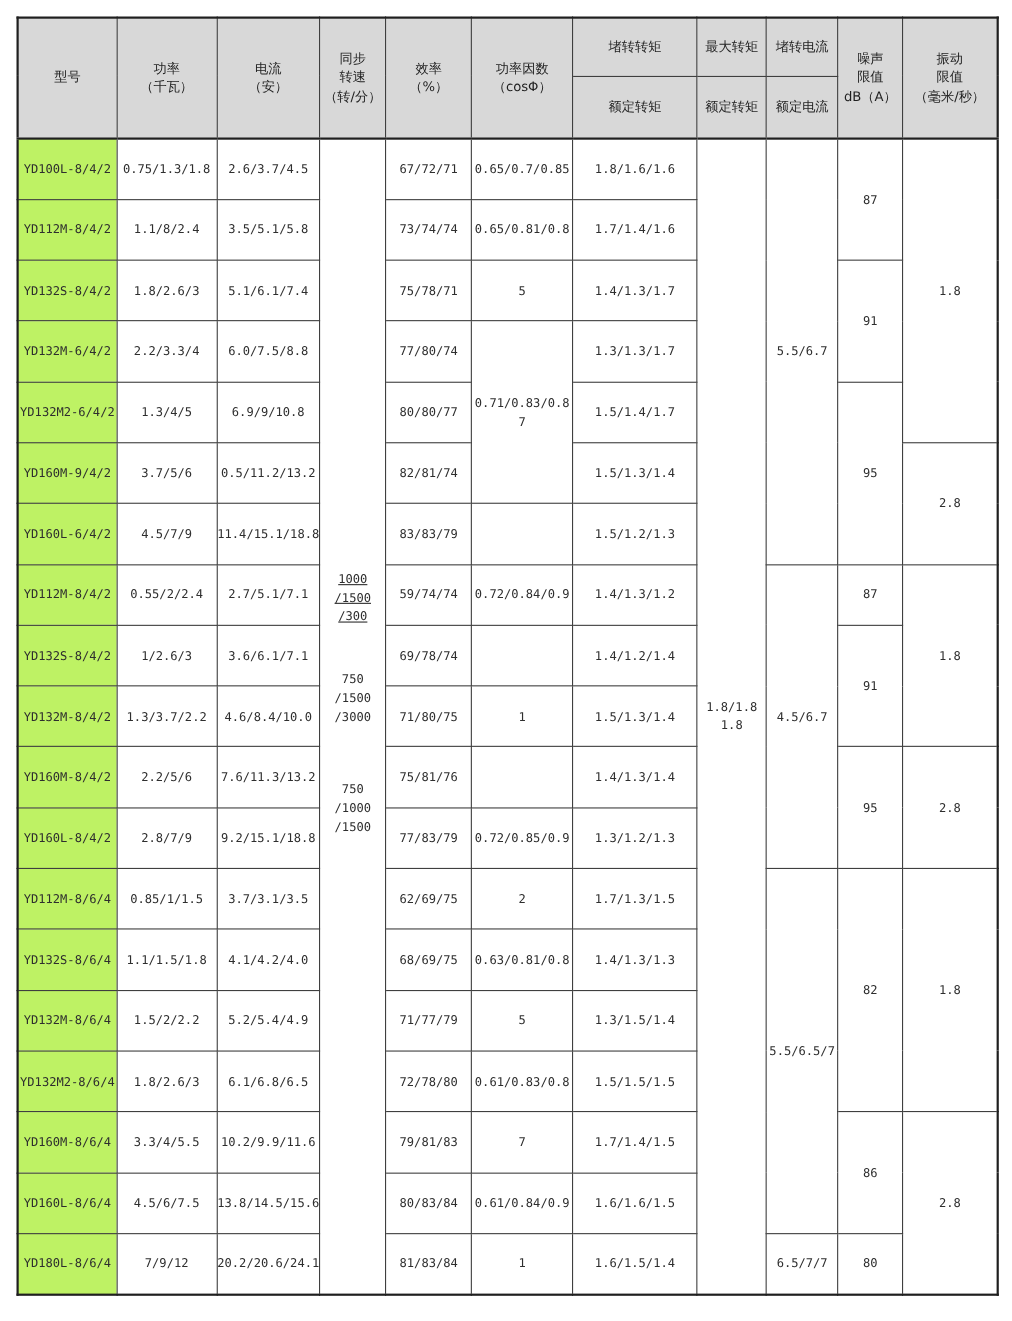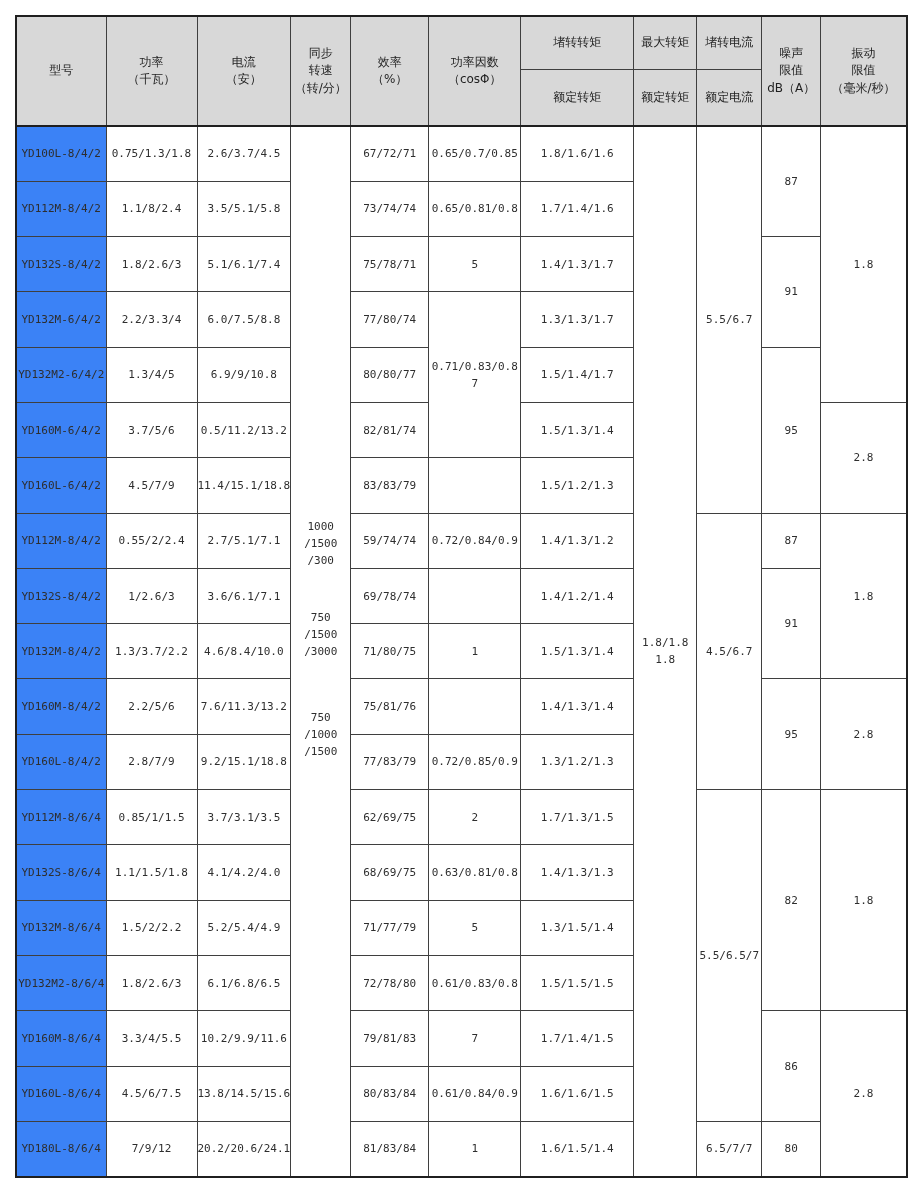--- a/index.html
+++ b/index.html
@@ -26,27 +26,27 @@
     font-family:"DejaVu Sans","Liberation Sans",sans-serif;
   }
   th[rowspan="2"], tr.head-b th { border-bottom:2px solid #1f1f1f; }
   td {
     font-family:"DejaVu Sans Mono","Liberation Mono",monospace;
     font-size:11px; color:#2e2e2e; white-space:nowrap;
   }
   tr.head-a { height:53px; }
   tr.head-b { height:57px; }
   tr.body-row { height:55.3px; }
-  td.model { background:#3b82f6; }
+  td.model { background:#bef264; }
   td.speed-cell { position:relative; }
   .speed-block {
     position:absolute; left:0; width:100%;
     white-space:pre-line; line-height:1.55; text-align:center;
   }
-  .speed-b1 { top:391px; }
+  .speed-b1 { top:391px;text-decoration:underline; }
   .speed-b2 { top:482px; }
   .speed-b3 { top:582px; }
   td.pf-merged { white-space:normal; word-break:break-all; line-height:1.55; padding:0 2px;margin-left:24px; }
   td.pre { white-space:pre-line; line-height:1.55; }
 </style>
 </head>
 <body>
 
 <table class="spec">
   <colgroup>
@@ -149,21 +149,21 @@
   <tr class="body-row">
     <td class="model">YD132M2-6/4/2</td>
     <td>1.3/4/5</td>
     <td>6.9/9/10.8</td>
     <td>80/80/77</td>
     <td>1.5/1.4/1.7</td>
     <td rowspan="3">95</td>
   </tr>
 
   <tr class="body-row">
-    <td class="model">YD160M-6/4/2</td>
+    <td class="model">YD160M-9/4/2</td>
     <td>3.7/5/6</td>
     <td>0.5/11.2/13.2</td>
     <td>82/81/74</td>
     <td>1.5/1.3/1.4</td>
     <td rowspan="2">2.8</td>
   </tr>
 
   <tr class="body-row">
     <td class="model">YD160L-6/4/2</td>
     <td>4.5/7/9</td>

